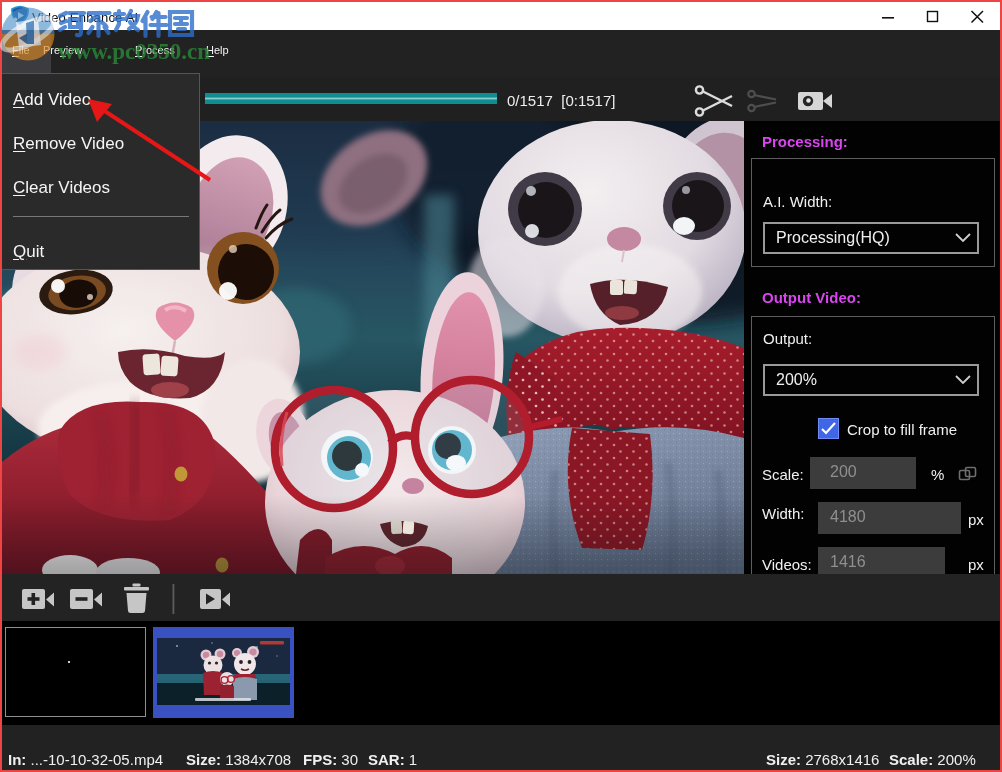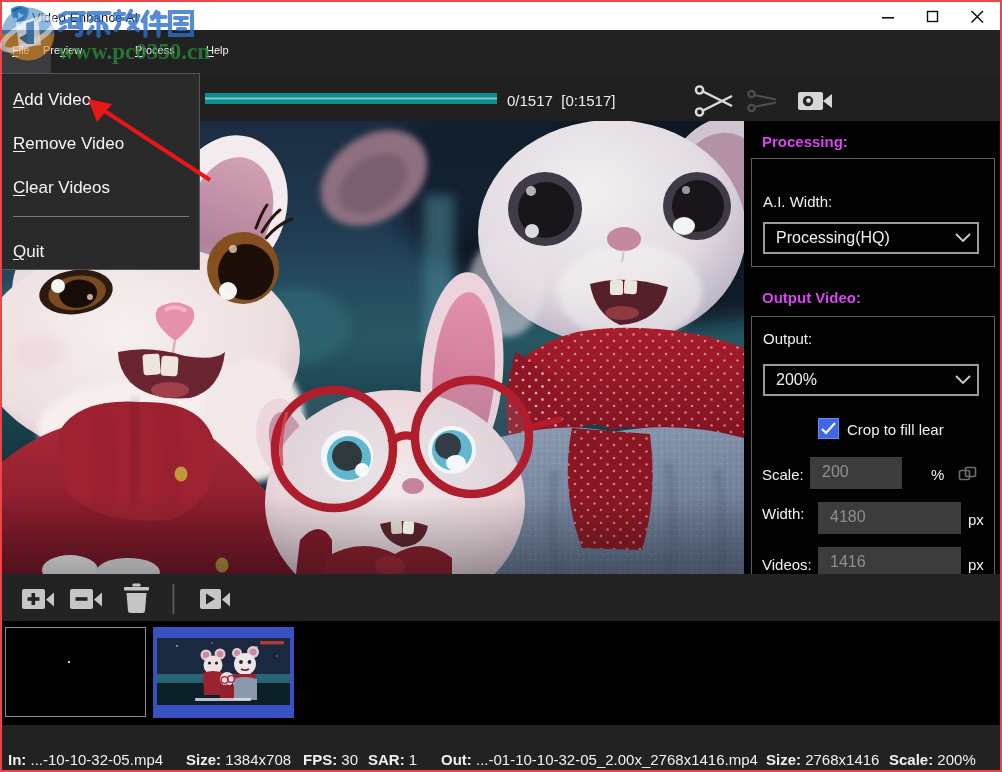--- a/index.html
+++ b/index.html
@@ -287,33 +287,33 @@
   <div class="lab abs" style="left:761px;top:328px">Output:</div>
   <div class="combo abs" style="left:761px;top:362px;width:216px;height:32px"></div>
   <div class="lab abs" style="left:774px;top:369px;font-size:16px">200%</div>
   <svg class="abs" style="left:952px;top:371px" width="18" height="14" viewBox="0 0 18 14">
       <path d="M2,3 L9,10 L16,3" stroke="#cfcfcf" stroke-width="1.8" fill="none"></path>
     </svg>
   <div class="abs" style="left:816px;top:416px;width:21px;height:21px;background:#3e66e6;border:1px solid #6f8cf0"></div>
   <svg class="abs" style="left:818px;top:419px" width="18" height="15" viewBox="0 0 18 15">
       <path d="M2,8 L6,12 L15,2" stroke="#fff" stroke-width="2.2" fill="none"></path>
     </svg>
-  <div class="lab abs" style="left:845px;top:419px">Crop to fill lear</div>
+  <div class="lab abs" style="left:845px;top:419px">Crop to fill frame</div>
   <div class="lab abs" style="left:760px;top:464px">Scale:</div>
-  <div class="inp abs" style="left:808px;top:455px;width:92px;height:32px;padding:6px 0 0 12px">200</div>
+  <div class="inp abs" style="left:808px;top:455px;width:106px;height:32px;padding:6px 0 0 20px">200</div>
   <div class="lab abs" style="left:929px;top:464px">%</div>
   <svg class="abs" style="left:956px;top:464px" width="20" height="16" viewBox="0 0 20 16">
     <rect x="1.5" y="4.5" width="10" height="9" rx="1.5" fill="none" stroke="#6e6e6e" stroke-width="1.6"></rect>
     <rect x="7.5" y="1.5" width="10" height="9" rx="1.5" fill="none" stroke="#6e6e6e" stroke-width="1.6"></rect>
   </svg>
   <div class="lab abs" style="left:760px;top:503px">Width:</div>
   <div class="inp abs" style="left:816px;top:500px;width:143px;height:32px;padding:6px 0 0 12px">4180</div>
   <div class="lab abs" style="left:966px;top:509px">px</div>
   <div class="lab abs" style="left:760px;top:554px">Videos:</div>
-  <div class="inp abs" style="left:816px;top:545px;width:143px;height:27px;padding:6px 0 0 12px">1416</div>
+  <div class="inp abs" style="left:816px;top:545px;width:127px;height:27px;padding:6px 0 0 12px">1416</div>
   <div class="lab abs" style="left:966px;top:554px">px</div>
 
   <div id="btoolbar" class="abs"></div>
   <svg class="abs" style="left:18px;top:578px" width="220" height="40" viewBox="0 0 220 40">
     <g fill="#c6c6c6">
       <rect x="2" y="9" width="23" height="20" rx="2"></rect>
       <path d="M26,19.5 L34,12.5 L34,26.5 Z"></path>
       <rect x="50" y="9" width="23" height="20" rx="2"></rect>
       <path d="M74,19.5 L82,12.5 L82,26.5 Z"></path>
       <rect x="104" y="7" width="25" height="3.5" rx="1"></rect>
@@ -369,21 +369,20 @@
     </g>
     <rect x="38" y="60" width="56" height="3" rx="1" fill="rgba(230,230,236,.8)"></rect>
     <rect x="103" y="3" width="24" height="3.6" rx="1" fill="rgba(205,60,50,.85)"></rect>
   </svg>
 
   <div id="statusbar" class="abs"></div>
   <div class="st abs" style="left:6px"><b>In:</b> ...-10-10-32-05.mp4</div>
   <div class="st abs" style="left:184px"><b>Size:</b> 1384x708</div>
   <div class="st abs" style="left:301px"><b>FPS:</b> 30</div>
   <div class="st abs" style="left:366px"><b>SAR:</b> 1</div>
-  <div class="st abs" style="left:439px"><b>Out:</b> ...-01-10-10-32-05_2.00x_2768x1416.mp4</div>
   <div class="st abs" style="left:764px"><b>Size:</b> 2768x1416</div>
   <div class="st abs" style="left:887px"><b>Scale:</b> 200%</div>
 
   <div id="menu" class="abs"></div>
   <div class="menuitem abs" style="top:88px"><u>A</u>dd Video...</div>
   <div class="menuitem abs" style="top:132px"><u>R</u>emove Video</div>
   <div class="menuitem abs" style="top:176px"><u>C</u>lear Videos</div>
   <div class="abs" style="left:11px;top:214px;width:176px;height:1px;background:#787878;z-index:45"></div>
   <div class="menuitem abs" style="top:240px"><u>Q</u>uit</div>
 

